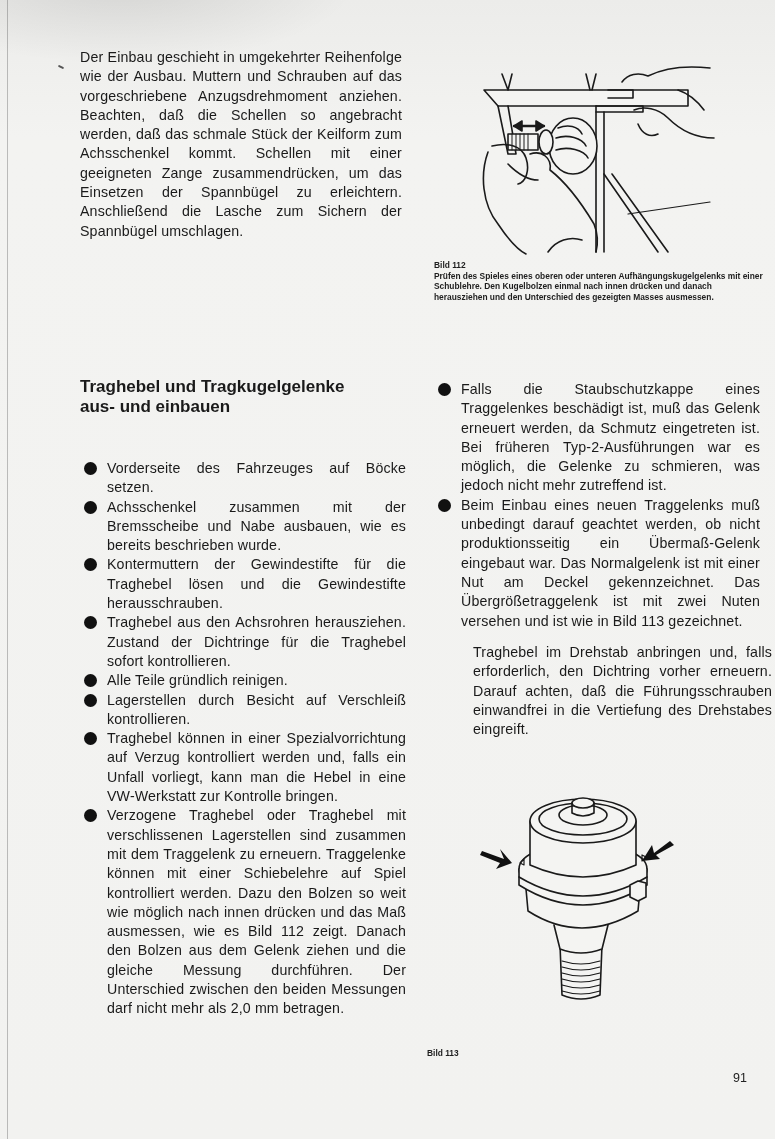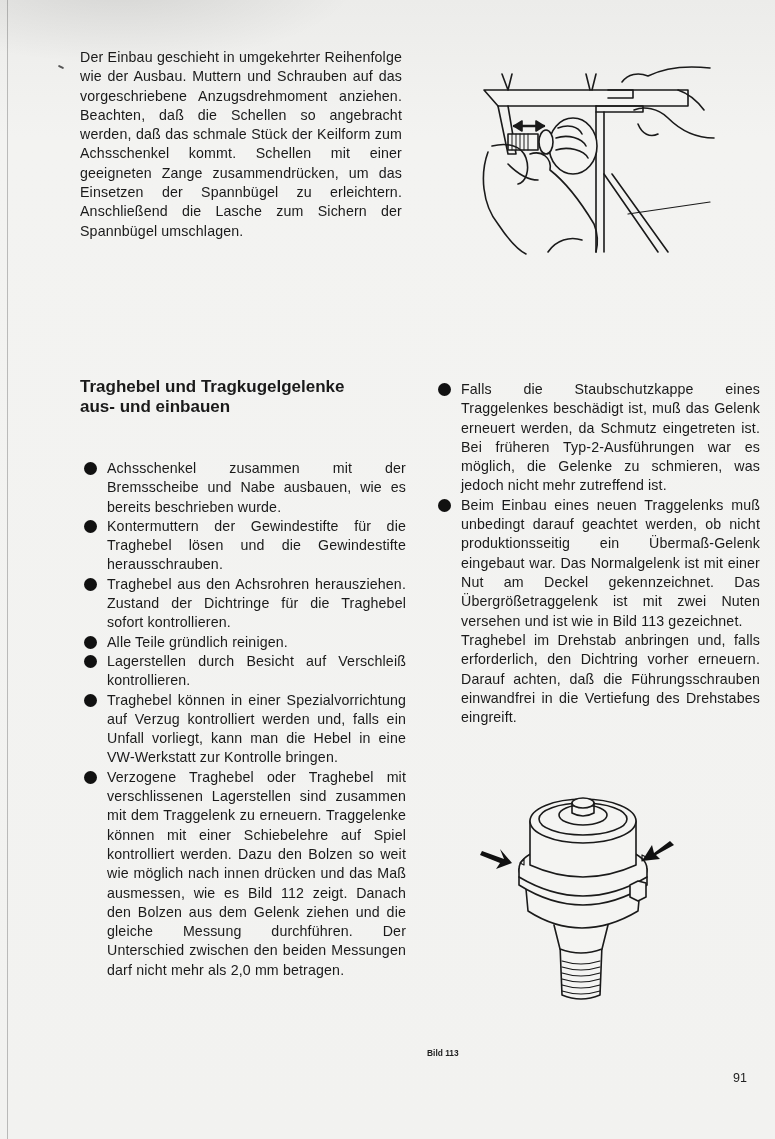--- a/index.html
+++ b/index.html
@@ -99,42 +99,47 @@
       <path d="M70 198 C78 186 92 182 104 186"></path>
 
       <path d="M144 28 C150 20 160 18 170 22 C190 12 214 12 232 14"></path>
       <path d="M156 56 C166 52 180 54 190 64 C200 74 214 84 236 84"></path>
       <path d="M160 70 C164 80 172 84 180 80"></path>
       <path d="M200 36 C212 40 220 48 226 56"></path>
       <path d="M150 160 L232 148" stroke-width="1.2"></path>
     </svg>
   </div>
 
+  <div class="cap cap112">
+    <div>Bild 112</div>
+    <div>Prüfen des Spieles eines oberen oder unteren Aufhängungskugelgelenks mit einer Schublehre. Den Kugelbolzen einmal nach innen drücken und danach herausziehen und den Unterschied des gezeigten Masses ausmessen.</div>
+  </div>
 
   <div class="heading">
     <div>Traghebel und Tragkugelgelenke</div>
     <div>aus- und einbauen</div>
   </div>
 
   <ul class="list left">
+    <li><span class="bullet"></span><span>Vorderseite des Fahrzeuges auf Böcke setzen.</span></li>
     <li><span class="bullet"></span><span>Achsschenkel zusammen mit der Bremsscheibe und Nabe ausbauen, wie es bereits beschrieben wurde.</span></li>
     <li><span class="bullet"></span><span>Kontermuttern der Gewindestifte für die Traghebel lösen und die Gewindestifte herausschrauben.</span></li>
     <li><span class="bullet"></span><span>Traghebel aus den Achsrohren herausziehen. Zustand der Dichtringe für die Traghebel sofort kontrollieren.</span></li>
     <li><span class="bullet"></span><span>Alle Teile gründlich reinigen.</span></li>
     <li><span class="bullet"></span><span>Lagerstellen durch Besicht auf Verschleiß kontrollieren.</span></li>
     <li><span class="bullet"></span><span>Traghebel können in einer Spezialvorrichtung auf Verzug kontrolliert werden und, falls ein Unfall vorliegt, kann man die Hebel in eine VW-Werkstatt zur Kontrolle bringen.</span></li>
     <li><span class="bullet"></span><span>Verzogene Traghebel oder Traghebel mit verschlissenen Lagerstellen sind zusammen mit dem Traggelenk zu erneuern. Traggelenke können mit einer Schiebelehre auf Spiel kontrolliert werden. Dazu den Bolzen so weit wie möglich nach innen drücken und das Maß ausmessen, wie es Bild 112 zeigt. Danach den Bolzen aus dem Gelenk ziehen und die gleiche Messung durchführen. Der Unterschied zwischen den beiden Messungen darf nicht mehr als 2,0 mm betragen.</span></li>
   </ul>
 
   <ul class="list right">
     <li><span class="bullet"></span><span>Falls die Staubschutzkappe eines Traggelenkes beschädigt ist, muß das Gelenk erneuert werden, da Schmutz eingetreten ist. Bei früheren Typ-2-Ausführungen war es möglich, die Gelenke zu schmieren, was jedoch nicht mehr zutreffend ist.</span></li>
     <li><span class="bullet"></span><span>Beim Einbau eines neuen Traggelenks muß unbedingt darauf geachtet werden, ob nicht produktionsseitig ein Übermaß-Gelenk eingebaut war. Das Normalgelenk ist mit einer Nut am Deckel gekennzeichnet. Das Übergrößetraggelenk ist mit zwei Nuten versehen und ist wie in Bild 113 gezeichnet.</span></li>
   </ul>
 
-  <p class="para" style="margin:4px">Traghebel im Drehstab anbringen und, falls erforderlich, den Dichtring vorher erneuern. Darauf achten, daß die Führungsschrauben einwandfrei in die Vertiefung des Drehstabes eingreift.</p>
+  <p class="para" style="margin:16px">Traghebel im Drehstab anbringen und, falls erforderlich, den Dichtring vorher erneuern. Darauf achten, daß die Führungsschrauben einwandfrei in die Vertiefung des Drehstabes eingreift.</p>
 
   <div class="fig113">
     <svg width="210" height="222" viewBox="0 0 210 222" fill="none" stroke="#1a1a1a" stroke-width="1.6" stroke-linecap="round" stroke-linejoin="round">
 
       <path d="M82 160 L84 210 Q103 218 122 210 L124 160" fill="#f4f4f2"></path>
       <path d="M84 176 Q103 182 122 176 M84 182 Q103 188 122 182 M84 188 Q103 194 122 188 M84 194 Q103 200 122 194 M84 200 Q103 206 122 200 M84 206 Q103 212 122 206" stroke-width="1.1"></path>
 
       <path d="M76 140 L82 164 Q103 172 124 164 L130 140" fill="#f4f4f2"></path>
 
       <path d="M48 104 L50 126 Q103 160 160 126 L162 104" fill="#f4f4f2"></path>

